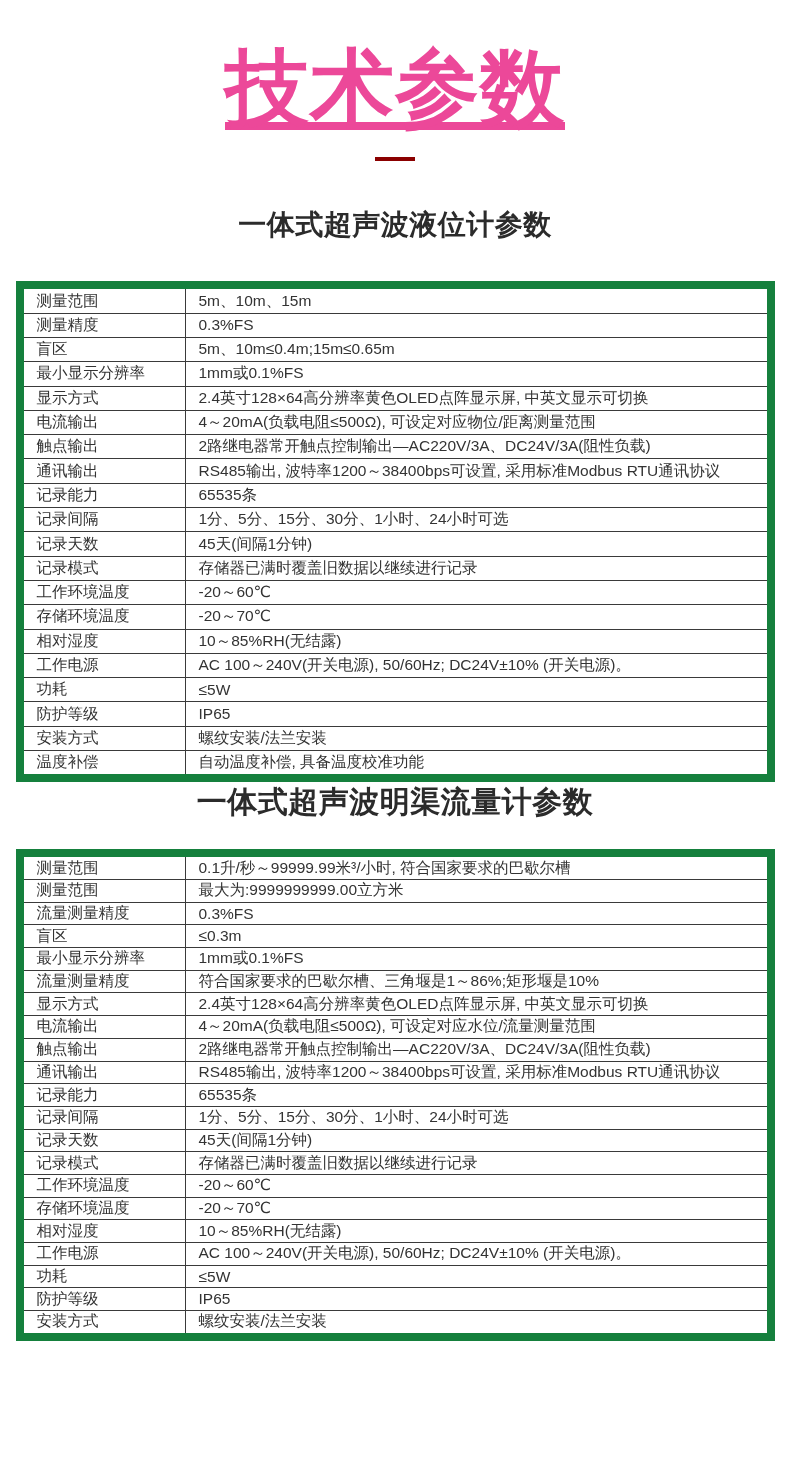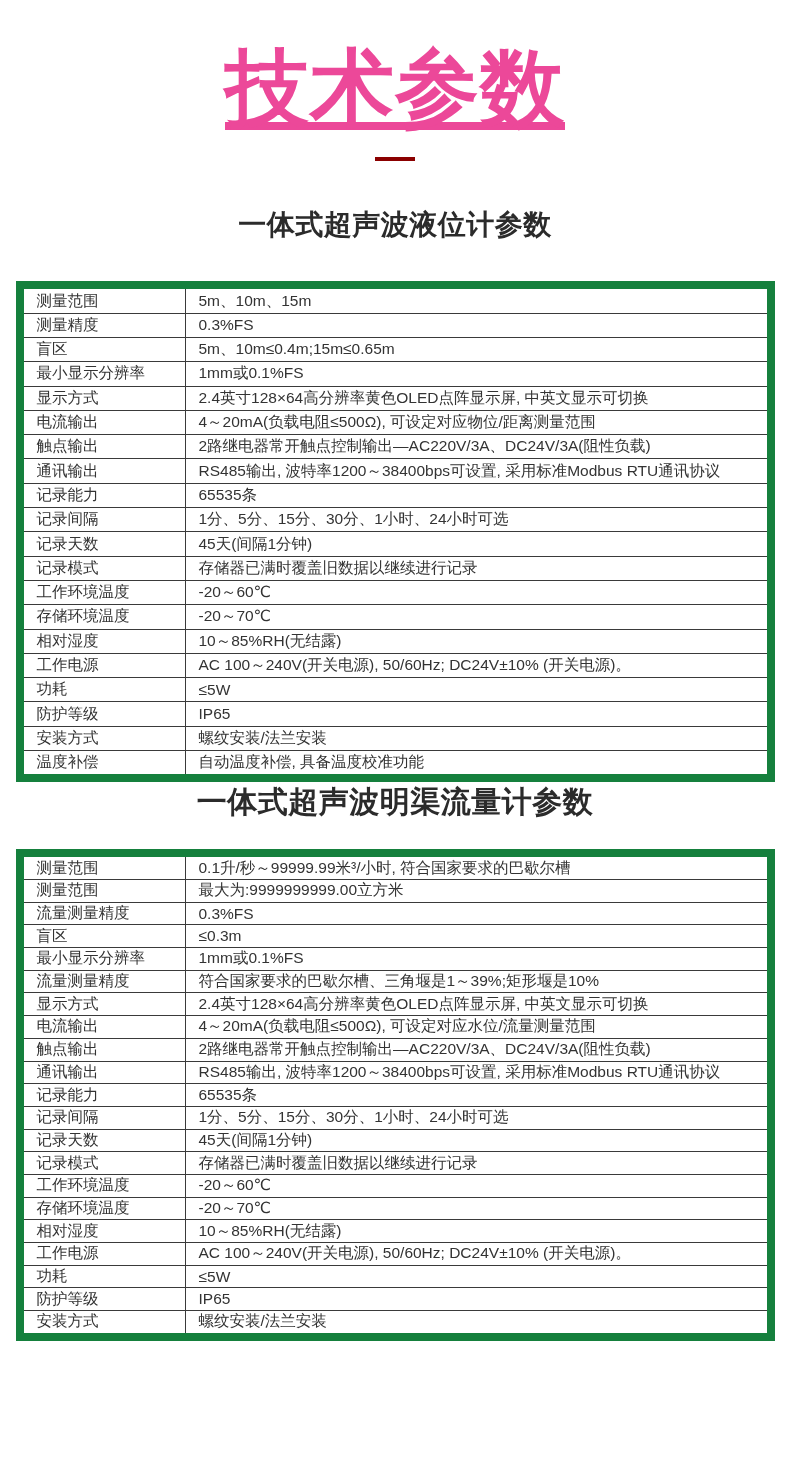--- a/index.html
+++ b/index.html
@@ -207,21 +207,21 @@
       <td class="value-cell">≤0.3m</td>
     </tr>
 
     <tr>
       <td class="label-cell">最小显示分辨率</td>
       <td class="value-cell">1mm或0.1%FS</td>
     </tr>
 
     <tr>
       <td class="label-cell">流量测量精度</td>
-      <td class="value-cell">符合国家要求的巴歇尔槽、三角堰是1～39%;矩形堰是10%</td>
+      <td class="value-cell">符合国家要求的巴歇尔槽、三角堰是1～86%;矩形堰是10%</td>
     </tr>
 
     <tr>
       <td class="label-cell">显示方式</td>
       <td class="value-cell">2.4英寸128×64高分辨率黄色OLED点阵显示屏, 中英文显示可切换</td>
     </tr>
 
     <tr>
       <td class="label-cell">电流输出</td>
       <td class="value-cell">4～20mA(负载电阻≤500Ω), 可设定对应水位/流量测量范围</td>

